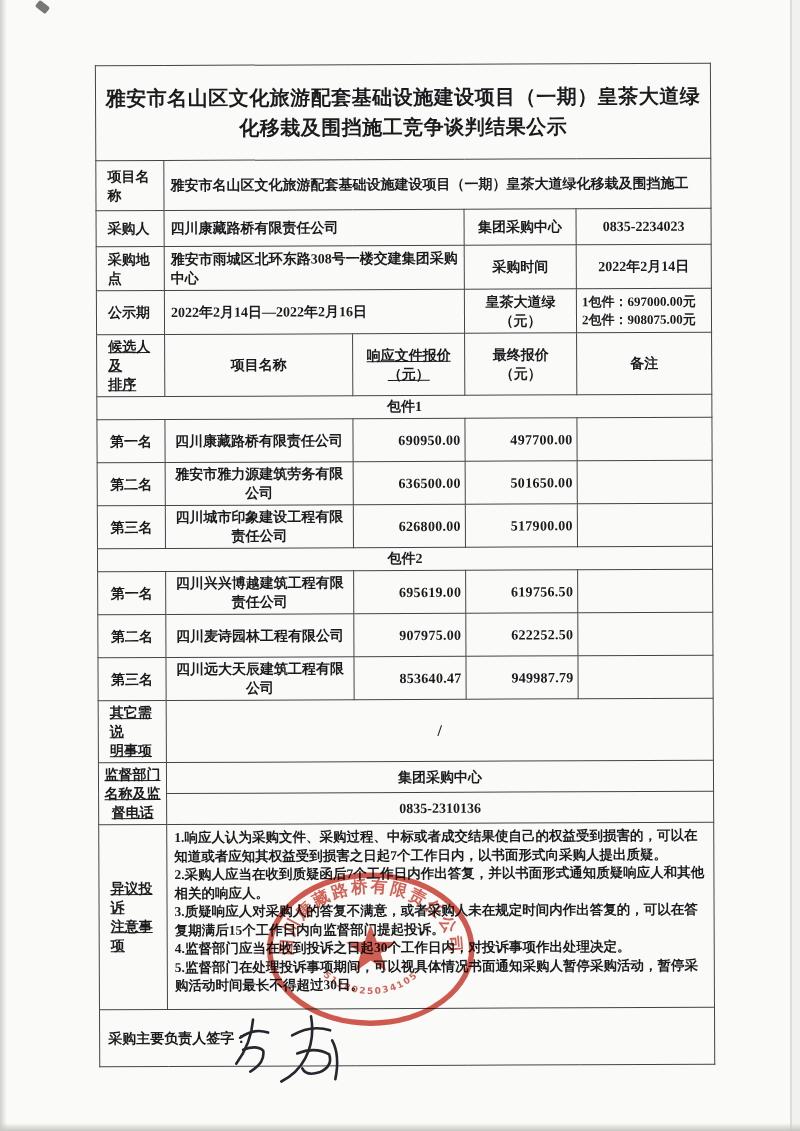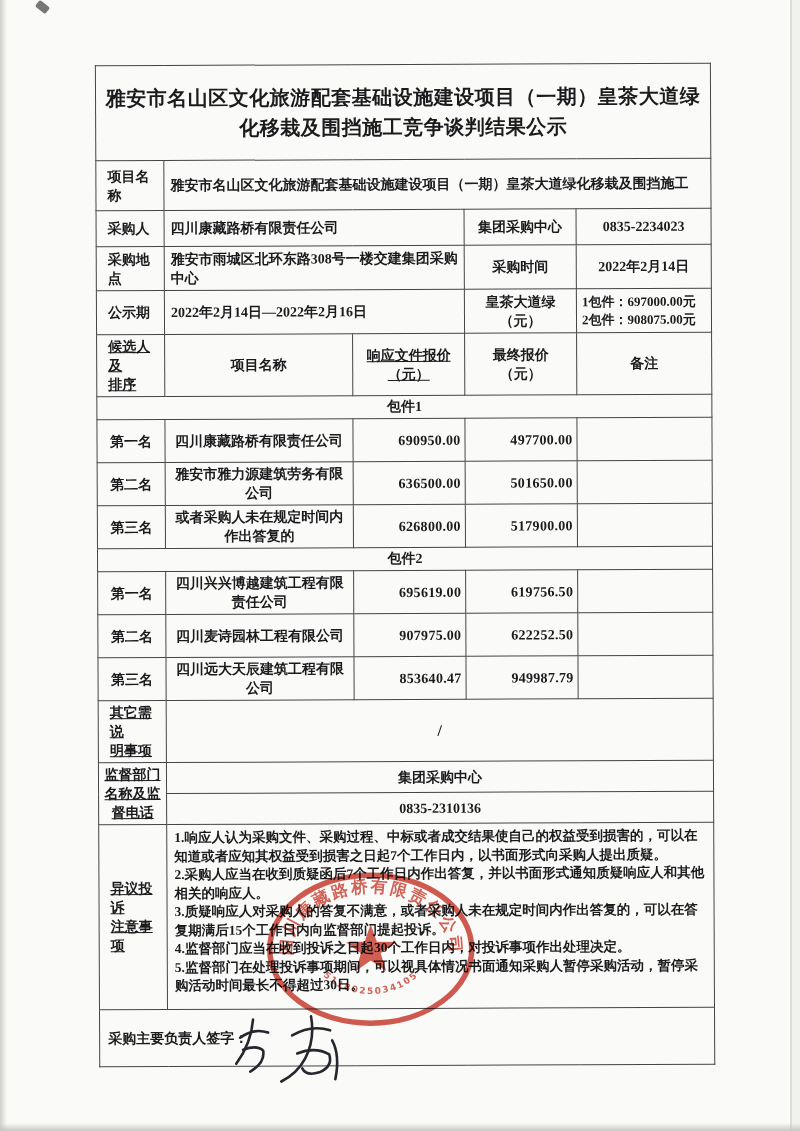--- a/index.html
+++ b/index.html
@@ -143,21 +143,21 @@
     </tr>
     <tr class="r-cand">
       <td class="ctr">第二名</td>
       <td class="ctr">雅安市雅力源建筑劳务有限公司</td>
       <td class="price">636500.00</td>
       <td class="price">501650.00</td>
       <td></td>
     </tr>
     <tr class="r-cand">
       <td class="ctr">第三名</td>
-      <td class="ctr">或者采购人未在规定时间内作出答复的</td>
+      <td class="ctr">四川城市印象建设工程有限责任公司</td>
       <td class="price">626800.00</td>
       <td class="price">517900.00</td>
       <td></td>
     </tr>
 
     <tr class="r-pkg">
       <td colspan="5" class="pkg-cell">包件2</td>
     </tr>
     <tr class="r-cand">
       <td class="ctr">第一名</td>

